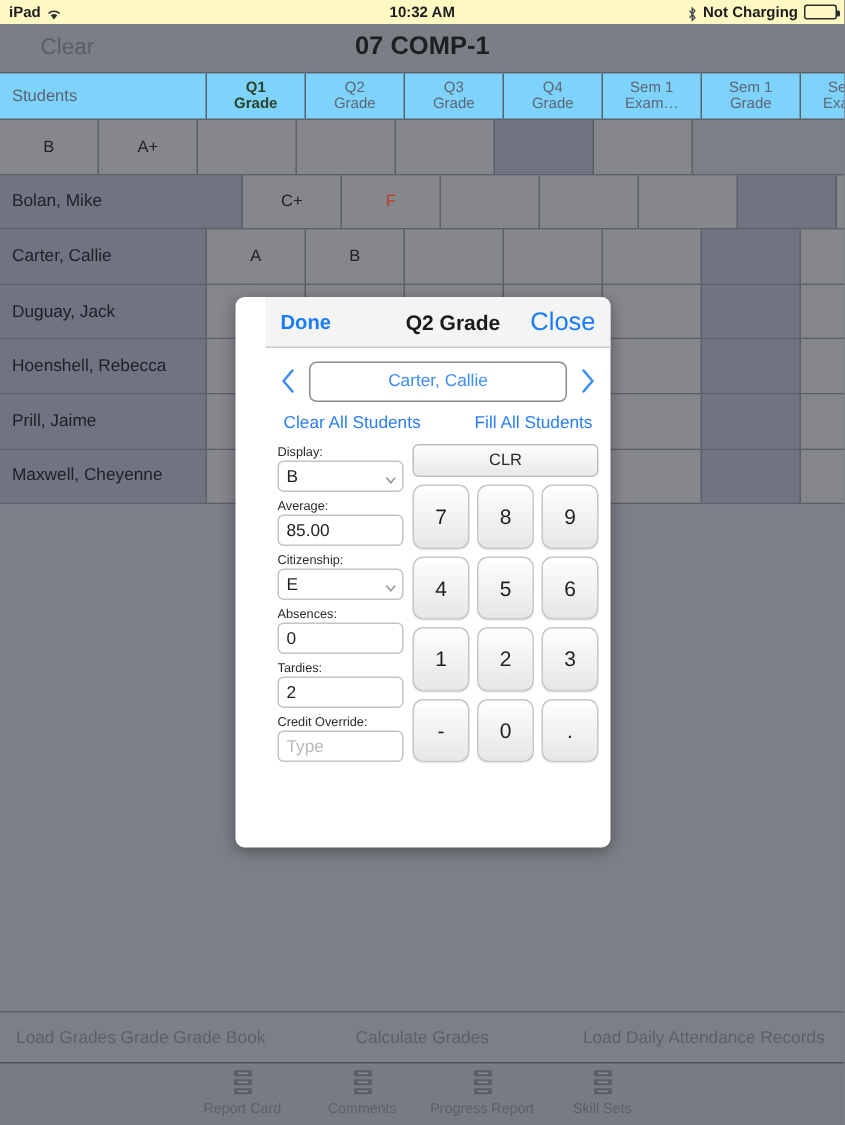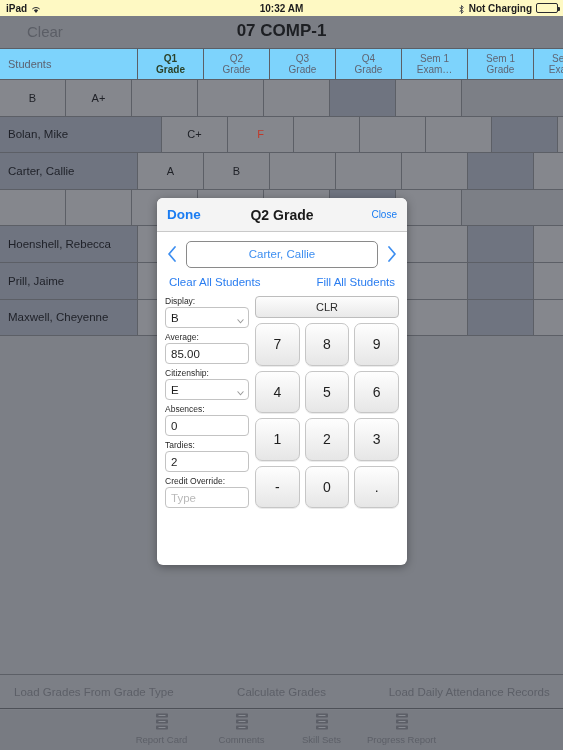--- a/index.html
+++ b/index.html
@@ -104,31 +104,32 @@
   .tab-ico { width: 18px; height: 21px; display:block; }
   .tab-lbl { font-size: 9.5px; color: #5c5f67; }
 
   
   .modal {
     position: absolute; left: 157px; top: 198px; width: 250px; height: 367px;
     background: #ffffff;
     border-radius: 6px;
     box-shadow: 0 2px 10px rgba(0,0,0,0.35);
     overflow: hidden;
+    padding-left: 20px;
   }
   .modal-head {
     height: 34px; background: #f4f4f4; border-bottom: 1px solid #c9c9c9;
     display: flex; align-items: center; padding: 0 10px; position: relative;
   }
   .m-done { font-size: 13.5px; color: #1a7cf2; font-weight: bold; }
   .m-title {
     position: absolute; left: 0; width: 250px; text-align: center;
     font-size: 14px; font-weight: bold; color: #1b1b1b;
   }
-  .m-close { margin-left: auto; font-size: 10px; color: #1a7cf2; }
+  .m-close { margin-left: auto; font-size: 17px; color: #1a7cf2; }
 
   .m-nav {
     height: 36px; display: flex; align-items: center; padding: 0 8px; gap: 7px;
     margin-top: 4px;
   }
   .chev { width: 14px; height: 20px; flex: 0 0 auto; }
   .stu-box {
     flex: 1; height: 27px; border: 1px solid #8a8a8a; border-radius: 5px;
     background: #fff; display: flex; align-items: center; justify-content: center;
     font-size: 11.5px; color: #3d8ef0;
@@ -259,20 +260,21 @@
           <div class="gc name-col" style="width: 138px;">Carter, Callie</div>
           <div class="gc q" style="width: 66px;">A</div>
           <div class="gc q" style="width: 66px;">B</div>
           <div class="gc q" style="width: 66px;"></div>
           <div class="gc q" style="width: 66px;"></div>
           <div class="gc examcol" style="width: 66px;"></div>
           <div class="gc sem" style="width: 66px;"></div>
           <div class="gc examcol" style="width: 66px;"></div>
         </div>
         <div class="grid-row">
+          <div class="gc name-col" style="width: 138px;">Duguay, Jack</div>
           <div class="gc q" style="width: 66px;"></div>
           <div class="gc q" style="width: 66px;"></div>
           <div class="gc q" style="width: 66px;"></div>
           <div class="gc q" style="width: 66px;"></div>
           <div class="gc examcol" style="width: 66px;"></div>
           <div class="gc sem" style="width: 66px;"></div>
           <div class="gc examcol" style="width: 66px;"></div>
         </div>
         <div class="grid-row">
           <div class="gc name-col" style="width: 138px;">Hoenshell, Rebecca</div>
@@ -301,21 +303,21 @@
           <div class="gc q" style="width: 66px;"></div>
           <div class="gc q" style="width: 66px;"></div>
           <div class="gc examcol" style="width: 66px;"></div>
           <div class="gc sem" style="width: 66px;"></div>
           <div class="gc examcol" style="width: 66px;"></div>
         </div>
       </div>
   </div>
 
   <div class="actionbar" id="action-bar">
-      <div class="action-item">Load Grades From Grade Type</div>
+      <div class="action-item">Load Grades Grade Grade Book</div>
       <div class="action-item">Calculate Grades</div>
       <div class="action-item">Load Daily Attendance Records</div>
     </div>
 
   <div class="tabbar" id="tab-bar">
       <div class="tab">
         <span>
           <svg class="tab-ico" viewBox="0 0 18 21">
             <rect x="3" y="1.5" width="12" height="4" rx="0.8" fill="#5c5f67"></rect>
             <rect x="5.5" y="3" width="7" height="1" fill="#888b92"></rect>
@@ -344,34 +346,34 @@
         <span>
           <svg class="tab-ico" viewBox="0 0 18 21">
             <rect x="3" y="1.5" width="12" height="4" rx="0.8" fill="#5c5f67"></rect>
             <rect x="5.5" y="3" width="7" height="1" fill="#888b92"></rect>
             <rect x="3" y="7.5" width="12" height="4" rx="0.8" fill="#5c5f67"></rect>
             <rect x="5.5" y="9" width="7" height="1" fill="#888b92"></rect>
             <rect x="3" y="13.5" width="12" height="4" rx="0.8" fill="#5c5f67"></rect>
             <rect x="5.5" y="15" width="7" height="1" fill="#888b92"></rect>
           </svg>
         </span>
-        <span class="tab-lbl">Skill Sets</span>
+        <span class="tab-lbl">Progress Report</span>
       </div>
       <div class="tab">
         <span>
           <svg class="tab-ico" viewBox="0 0 18 21">
             <rect x="3" y="1.5" width="12" height="4" rx="0.8" fill="#5c5f67"></rect>
             <rect x="5.5" y="3" width="7" height="1" fill="#888b92"></rect>
             <rect x="3" y="7.5" width="12" height="4" rx="0.8" fill="#5c5f67"></rect>
             <rect x="5.5" y="9" width="7" height="1" fill="#888b92"></rect>
             <rect x="3" y="13.5" width="12" height="4" rx="0.8" fill="#5c5f67"></rect>
             <rect x="5.5" y="15" width="7" height="1" fill="#888b92"></rect>
           </svg>
         </span>
-        <span class="tab-lbl">Progress Report</span>
+        <span class="tab-lbl">Skill Sets</span>
       </div>
     </div>
 
   <div class="modal">
     <div class="modal-head">
       <div class="m-done">Done</div>
       <div class="m-title">Q2 Grade</div>
       <div class="m-close">Close</div>
     </div>
 

